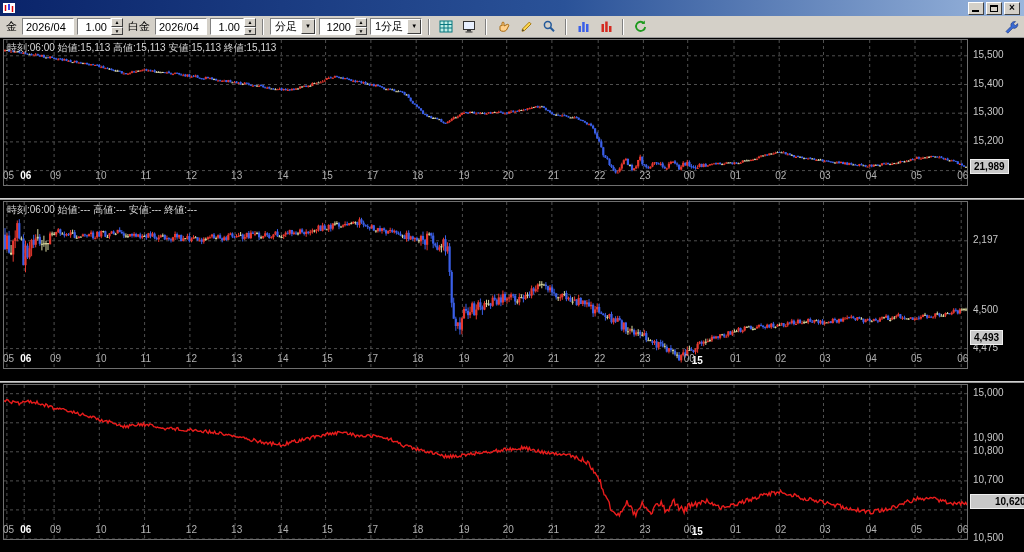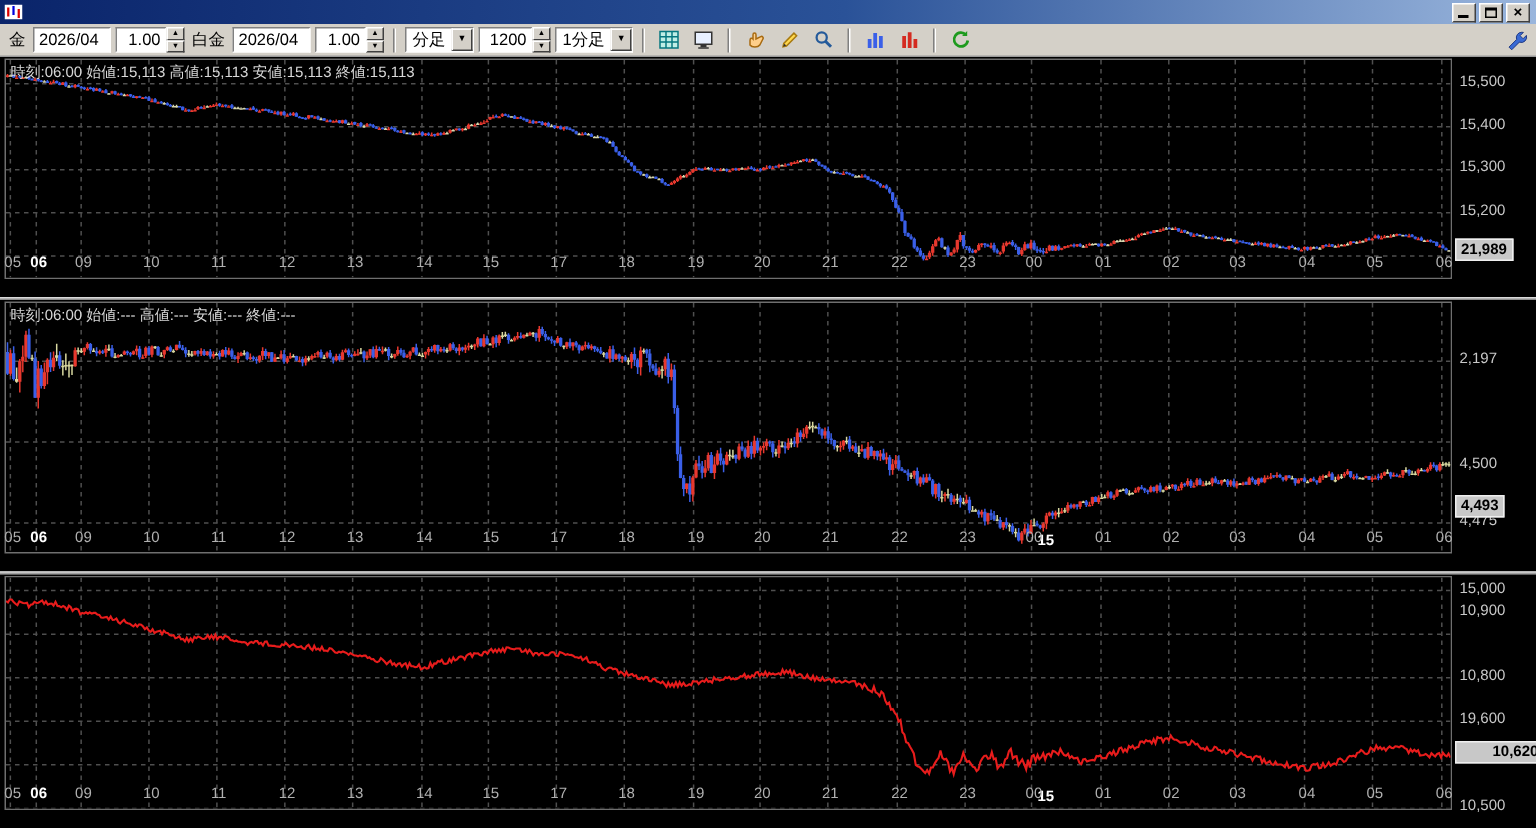--- a/index.html
+++ b/index.html
@@ -2225,23 +2225,23 @@
           <line x1="819.5" x2="819.5" y1="0" y2="154" stroke="#4f4f4f" stroke-dasharray="3,3"></line>
           <line x1="865.7" x2="865.7" y1="0" y2="154" stroke="#4f4f4f" stroke-dasharray="3,3"></line>
           <line x1="911.0" x2="911.0" y1="0" y2="154" stroke="#4f4f4f" stroke-dasharray="3,3"></line>
           <line x1="957.2" x2="957.2" y1="0" y2="154" stroke="#4f4f4f" stroke-dasharray="3,3"></line>
           <polyline points="0.0,15.7 1.3,16.6 2.5,14.7 3.8,14.7 5.1,16.4 6.3,17.5 7.6,18.4 8.9,15.9 10.2,16.5 11.4,17.0 12.7,17.2 14.0,16.8 15.2,19.9 16.5,18.1 17.8,17.8 19.0,16.2 20.3,17.0 21.6,16.8 22.8,16.1 24.1,15.3 25.4,17.6 26.6,15.9 27.9,18.1 29.2,17.5 30.5,17.4 31.7,18.8 33.0,16.2 34.3,19.0 35.5,19.1 36.8,19.9 38.1,19.0 39.3,19.7 40.6,21.6 41.9,18.8 43.1,19.7 44.4,22.3 45.7,21.0 46.9,20.8 48.2,21.4 49.5,24.6 50.8,23.6 52.0,24.1 53.3,23.2 54.6,24.1 55.8,23.2 57.1,24.1 58.4,23.6 59.6,23.6 60.9,24.7 62.2,25.0 63.4,26.7 64.7,26.8 66.0,26.5 67.2,26.3 68.5,28.1 69.8,26.0 71.1,28.3 72.3,28.2 73.6,27.3 74.9,29.8 76.1,30.7 77.4,29.4 78.7,28.2 79.9,29.9 81.2,30.5 82.5,30.8 83.7,31.7 85.0,32.6 86.3,31.2 87.5,32.7 88.8,31.2 90.1,31.5 91.4,32.7 92.6,34.5 93.9,33.3 95.2,35.4 96.4,36.2 97.7,34.5 99.0,37.0 100.2,36.2 101.5,35.8 102.8,35.5 104.0,37.9 105.3,35.5 106.6,36.8 107.8,37.0 109.1,38.4 110.4,38.7 111.7,38.4 112.9,40.5 114.2,40.1 115.5,39.2 116.7,41.2 118.0,41.0 119.3,42.6 120.5,40.2 121.8,42.7 123.1,40.6 124.3,42.6 125.6,39.6 126.9,40.5 128.1,39.3 129.4,39.9 130.7,40.8 132.0,41.0 133.2,40.3 134.5,38.4 135.8,40.6 137.0,38.6 138.3,40.8 139.6,38.1 140.8,41.3 142.1,39.6 143.4,39.5 144.6,40.8 145.9,38.9 147.2,39.3 148.4,39.9 149.7,41.7 151.0,41.9 152.3,42.6 153.5,42.0 154.8,42.8 156.1,42.8 157.3,43.2 158.6,43.0 159.9,43.5 161.1,44.9 162.4,43.5 163.7,43.0 164.9,43.7 166.2,42.4 167.5,42.4 168.7,44.2 170.0,43.6 171.3,45.4 172.6,42.8 173.8,42.6 175.1,45.4 176.4,45.4 177.6,45.6 178.9,45.6 180.2,46.0 181.4,46.1 182.7,46.2 184.0,44.5 185.2,45.1 186.5,43.6 187.8,44.9 189.0,46.2 190.3,45.1 191.6,44.5 192.9,45.6 194.1,46.4 195.4,46.3 196.7,45.8 197.9,47.2 199.2,47.7 200.5,45.7 201.7,44.9 203.0,47.2 204.3,48.4 205.5,45.5 206.8,48.1 208.1,47.4 209.3,48.5 210.6,46.2 211.9,48.8 213.2,48.7 214.4,49.2 215.7,47.1 217.0,47.4 218.2,48.7 219.5,50.0 220.8,50.3 222.0,49.4 223.3,50.0 224.6,49.3 225.8,49.8 227.1,50.4 228.4,51.6 229.6,50.4 230.9,51.3 232.2,52.0 233.5,52.0 234.7,52.5 236.0,51.9 237.3,52.6 238.5,52.1 239.8,52.0 241.1,53.7 242.3,53.2 243.6,54.5 244.9,54.4 246.1,55.8 247.4,56.4 248.7,55.8 249.9,53.7 251.2,54.8 252.5,56.2 253.8,57.8 255.0,56.5 256.3,55.4 257.6,58.2 258.8,57.2 260.1,59.0 261.4,57.5 262.6,57.2 263.9,59.3 265.2,57.8 266.4,57.1 267.7,60.3 269.0,57.1 270.2,59.2 271.5,59.2 272.8,59.8 274.1,59.6 275.3,57.9 276.6,61.3 277.9,60.7 279.1,59.8 280.4,60.7 281.7,60.4 282.9,56.9 284.2,59.6 285.5,57.3 286.7,57.4 288.0,55.7 289.3,56.2 290.5,54.9 291.8,57.4 293.1,57.6 294.4,57.1 295.6,54.4 296.9,56.4 298.2,53.4 299.4,55.3 300.7,54.6 302.0,53.0 303.2,52.6 304.5,52.9 305.8,54.7 307.0,52.1 308.3,51.1 309.6,50.6 310.8,52.9 312.1,50.5 313.4,50.7 314.7,50.6 315.9,51.7 317.2,52.0 318.5,49.7 319.7,49.5 321.0,50.9 322.3,48.7 323.5,47.6 324.8,49.7 326.1,48.0 327.3,49.7 328.6,47.7 329.9,49.5 331.2,47.3 332.4,49.6 333.7,46.6 335.0,46.7 336.2,47.3 337.5,47.6 338.8,47.9 340.0,47.3 341.3,47.3 342.6,47.3 343.8,49.6 345.1,49.4 346.4,48.0 347.6,50.3 348.9,48.2 350.2,49.8 351.5,51.9 352.7,50.3 354.0,50.3 355.3,51.8 356.5,50.5 357.8,50.2 359.1,51.8 360.3,51.7 361.6,51.8 362.9,50.2 364.1,49.7 365.4,50.0 366.7,52.2 367.9,52.4 369.2,49.7 370.5,50.1 371.8,50.7 373.0,51.6 374.3,51.1 375.6,51.7 376.8,51.6 378.1,52.1 379.4,53.2 380.6,53.2 381.9,53.7 383.2,52.8 384.4,55.1 385.7,54.2 387.0,53.2 388.2,56.2 389.5,56.9 390.8,56.4 392.1,56.7 393.3,56.3 394.6,58.3 395.9,57.7 397.1,60.0 398.4,61.2 399.7,62.0 400.9,60.7 402.2,60.0 403.5,60.1 404.7,61.2 406.0,60.8 407.3,61.4 408.5,64.2 409.8,62.8 411.1,63.8 412.4,65.5 413.6,62.9 414.9,65.5 416.2,64.6 417.4,64.3 418.7,65.8 420.0,65.2 421.2,67.5 422.5,67.8 423.8,66.6 425.0,67.9 426.3,66.3 427.6,66.5 428.8,69.1 430.1,69.3 431.4,67.5 432.7,67.8 433.9,69.3 435.2,69.6 436.5,70.5 437.7,69.4 439.0,71.0 440.3,72.9 441.5,70.0 442.8,72.6 444.1,70.8 445.3,72.8 446.6,69.9 447.9,72.7 449.1,69.8 450.4,72.1 451.7,70.2 453.0,72.2 454.2,72.0 455.5,71.1 456.8,71.8 458.0,69.1 459.3,69.3 460.6,69.2 461.8,71.0 463.1,69.6 464.4,68.8 465.6,69.6 466.9,67.6 468.2,69.6 469.4,69.0 470.7,70.1 472.0,66.6 473.3,68.1 474.5,67.8 475.8,68.7 477.1,68.2 478.3,68.1 479.6,66.5 480.9,67.1 482.1,66.3 483.4,67.9 484.7,67.2 485.9,67.9 487.2,67.7 488.5,66.9 489.7,65.8 491.0,66.0 492.3,64.3 493.6,67.1 494.8,65.6 496.1,66.9 497.4,65.1 498.6,66.0 499.9,63.4 501.2,63.0 502.4,65.5 503.7,64.0 505.0,65.2 506.2,62.9 507.5,65.7 508.8,63.6 510.0,64.6 511.3,64.0 512.6,64.8 513.9,64.4 515.1,63.8 516.4,64.8 517.7,61.4 518.9,64.0 520.2,62.0 521.5,63.7 522.7,61.9 524.0,65.4 525.3,62.5 526.5,65.3 527.8,65.1 529.1,64.3 530.3,64.9 531.6,67.1 532.9,67.1 534.2,64.8 535.4,67.1 536.7,68.1 538.0,65.6 539.2,68.7 540.5,66.4 541.8,68.4 543.0,68.8 544.3,66.6 545.6,68.9 546.8,68.5 548.1,67.8 549.4,67.7 550.6,69.6 551.9,67.6 553.2,70.0 554.5,69.4 555.7,68.9 557.0,70.1 558.3,69.7 559.5,68.7 560.8,69.4 562.1,70.1 563.3,69.4 564.6,69.1 565.9,69.0 567.1,72.2 568.4,70.7 569.7,71.3 570.9,73.7 572.2,71.0 573.5,72.8 574.8,75.0 576.0,75.4 577.3,76.4 578.6,72.7 579.8,76.6 581.1,77.3 582.4,79.1 583.6,76.1 584.9,77.3 586.2,82.1 587.4,84.4 588.7,83.4 590.0,88.1 591.2,87.7 592.5,90.2 593.8,91.8 595.1,96.0 596.3,95.0 597.6,103.2 598.9,104.6 600.1,109.8 601.4,110.4 602.7,112.9 603.9,114.8 605.2,117.3 606.5,124.9 607.7,125.8 609.0,126.3 610.3,127.6 611.5,129.0 612.8,130.4 614.1,128.4 615.4,130.8 616.6,126.7 617.9,126.7 619.2,123.9 620.4,121.9 621.7,120.3 623.0,115.3 624.2,120.1 625.5,121.4 626.8,120.9 628.0,123.1 629.3,129.3 630.6,127.0 631.8,131.2 633.1,126.3 634.4,124.2 635.7,123.6 636.9,121.3 638.2,116.8 639.5,120.4 640.7,122.9 642.0,122.4 643.3,124.3 644.5,126.1 645.8,126.6 647.1,129.1 648.3,128.0 649.6,122.9 650.9,120.6 652.2,118.9 653.4,118.7 654.7,120.9 656.0,120.5 657.2,116.4 658.5,121.2 659.8,120.6 661.0,127.3 662.3,125.6 663.6,124.6 664.8,126.1 666.1,121.3 667.4,120.4 668.6,115.9 669.9,114.3 671.2,120.5 672.5,119.4 673.7,119.2 675.0,125.2 676.3,123.1 677.5,121.3 678.8,124.5 680.1,128.0 681.3,121.5 682.6,126.7 683.9,119.1 685.1,118.4 686.4,122.3 687.7,118.3 688.9,121.1 690.2,119.8 691.5,117.2 692.8,121.4 694.0,118.0 695.3,117.4 696.6,119.3 697.8,115.6 699.1,116.0 700.4,117.0 701.6,118.1 702.9,114.3 704.2,116.8 705.4,118.4 706.7,118.9 708.0,117.5 709.2,120.3 710.5,119.2 711.8,120.6 713.1,120.4 714.3,120.2 715.6,123.5 716.9,124.4 718.1,121.3 719.4,120.9 720.7,122.7 721.9,122.2 723.2,121.8 724.5,121.6 725.7,122.0 727.0,119.0 728.3,119.2 729.5,118.6 730.8,120.6 732.1,120.3 733.4,120.5 734.6,117.7 735.9,116.5 737.2,118.0 738.4,115.5 739.7,118.6 741.0,117.2 742.2,113.9 743.5,113.4 744.8,116.3 746.0,114.5 747.3,116.1 748.6,112.4 749.8,113.5 751.1,112.2 752.4,114.3 753.7,113.2 754.9,113.0 756.2,109.5 757.5,109.3 758.7,110.3 760.0,108.4 761.3,109.3 762.5,108.9 763.8,110.6 765.1,107.8 766.3,110.6 767.6,106.4 768.9,107.1 770.1,106.8 771.4,109.7 772.7,107.4 774.0,107.1 775.2,108.4 776.5,105.3 777.8,107.3 779.0,108.2 780.3,108.2 781.6,109.1 782.8,110.1 784.1,110.0 785.4,109.8 786.6,109.6 787.9,111.7 789.2,111.4 790.4,108.7 791.7,109.6 793.0,111.4 794.3,110.9 795.5,112.8 796.8,114.2 798.1,113.8 799.3,115.1 800.6,113.2 801.9,115.4 803.1,115.6 804.4,115.1 805.7,112.8 806.9,113.2 808.2,115.0 809.5,115.0 810.7,116.7 812.0,115.4 813.3,117.5 814.6,116.8 815.8,114.9 817.1,115.3 818.4,115.9 819.6,118.4 820.9,119.5 822.2,118.3 823.4,116.8 824.7,118.1 826.0,118.5 827.2,119.6 828.5,119.7 829.8,119.6 831.0,122.0 832.3,119.6 833.6,118.9 834.9,119.6 836.1,119.4 837.4,123.4 838.7,121.1 839.9,123.9 841.2,123.4 842.5,122.4 843.7,124.5 845.0,125.0 846.3,122.9 847.5,124.8 848.8,124.7 850.1,124.7 851.3,125.2 852.6,126.5 853.9,123.4 855.2,126.8 856.4,126.5 857.7,125.1 859.0,125.2 860.2,124.7 861.5,128.0 862.8,125.8 864.0,125.5 865.3,125.6 866.6,128.8 867.8,128.8 869.1,128.4 870.4,125.1 871.6,124.4 872.9,124.7 874.2,124.0 875.5,127.2 876.7,126.9 878.0,123.8 879.3,126.5 880.5,125.3 881.8,123.2 883.1,125.6 884.3,124.5 885.6,124.0 886.9,124.8 888.1,121.2 889.4,120.6 890.7,121.5 891.9,122.9 893.2,122.3 894.5,120.1 895.8,118.9 897.0,119.2 898.3,118.8 899.6,119.5 900.8,116.9 902.1,116.6 903.4,115.0 904.6,115.9 905.9,117.4 907.2,117.7 908.4,116.9 909.7,113.4 911.0,114.4 912.2,115.4 913.5,112.0 914.8,114.3 916.1,113.0 917.3,114.6 918.6,113.5 919.9,115.4 921.1,113.8 922.4,112.6 923.7,113.6 924.9,113.7 926.2,112.5 927.5,112.7 928.7,113.2 930.0,112.2 931.3,112.6 932.5,113.8 933.8,114.4 935.1,117.0 936.4,114.5 937.6,116.2 938.9,114.8 940.2,116.1 941.4,115.2 942.7,118.7 944.0,118.5 945.2,118.3 946.5,117.6 947.8,118.7 949.0,120.0 950.3,117.2 951.6,118.4 952.8,119.3 954.1,117.6 955.4,117.1 956.7,120.0 957.9,116.7 959.2,118.4 960.5,119.2 961.7,117.4 963.0,120.1 " fill="none" stroke="#e81c1c" stroke-width="1.4"></polyline>
         </svg>
     <div class="datemark" style="left: 687.656px;">15</div>
       </div>
     <div class="yaxis">
         <div class="ylab" style="top: 2.71698px;">15,000</div>
-        <div class="ylab" style="top: 18px;">10,900</div>
+        <div class="ylab" style="top: 48px;">10,900</div>
         <div class="ylab" style="top: 60.8302px;">10,800</div>
-        <div class="ylab" style="top: 89.8868px;">19,600</div>
+        <div class="ylab" style="top: 89.8868px;">10,700</div>
         <div class="ylab" style="top: 148px;">10,500</div>
         <div class="pricebox" style="top: 110px; padding-left: 24px;">10,620</div>
       </div>
     <div class="xaxis">
         <div class="xlab" style="left: -0.111px;">05</div>
         <div class="xlab strong" style="left: 17.223px;">06</div>
         <div class="xlab" style="left: 47.076px;">09</div>
         <div class="xlab" style="left: 92.337px;">10</div>
         <div class="xlab" style="left: 137.598px;">11</div>
         <div class="xlab" style="left: 182.859px;">12</div>

